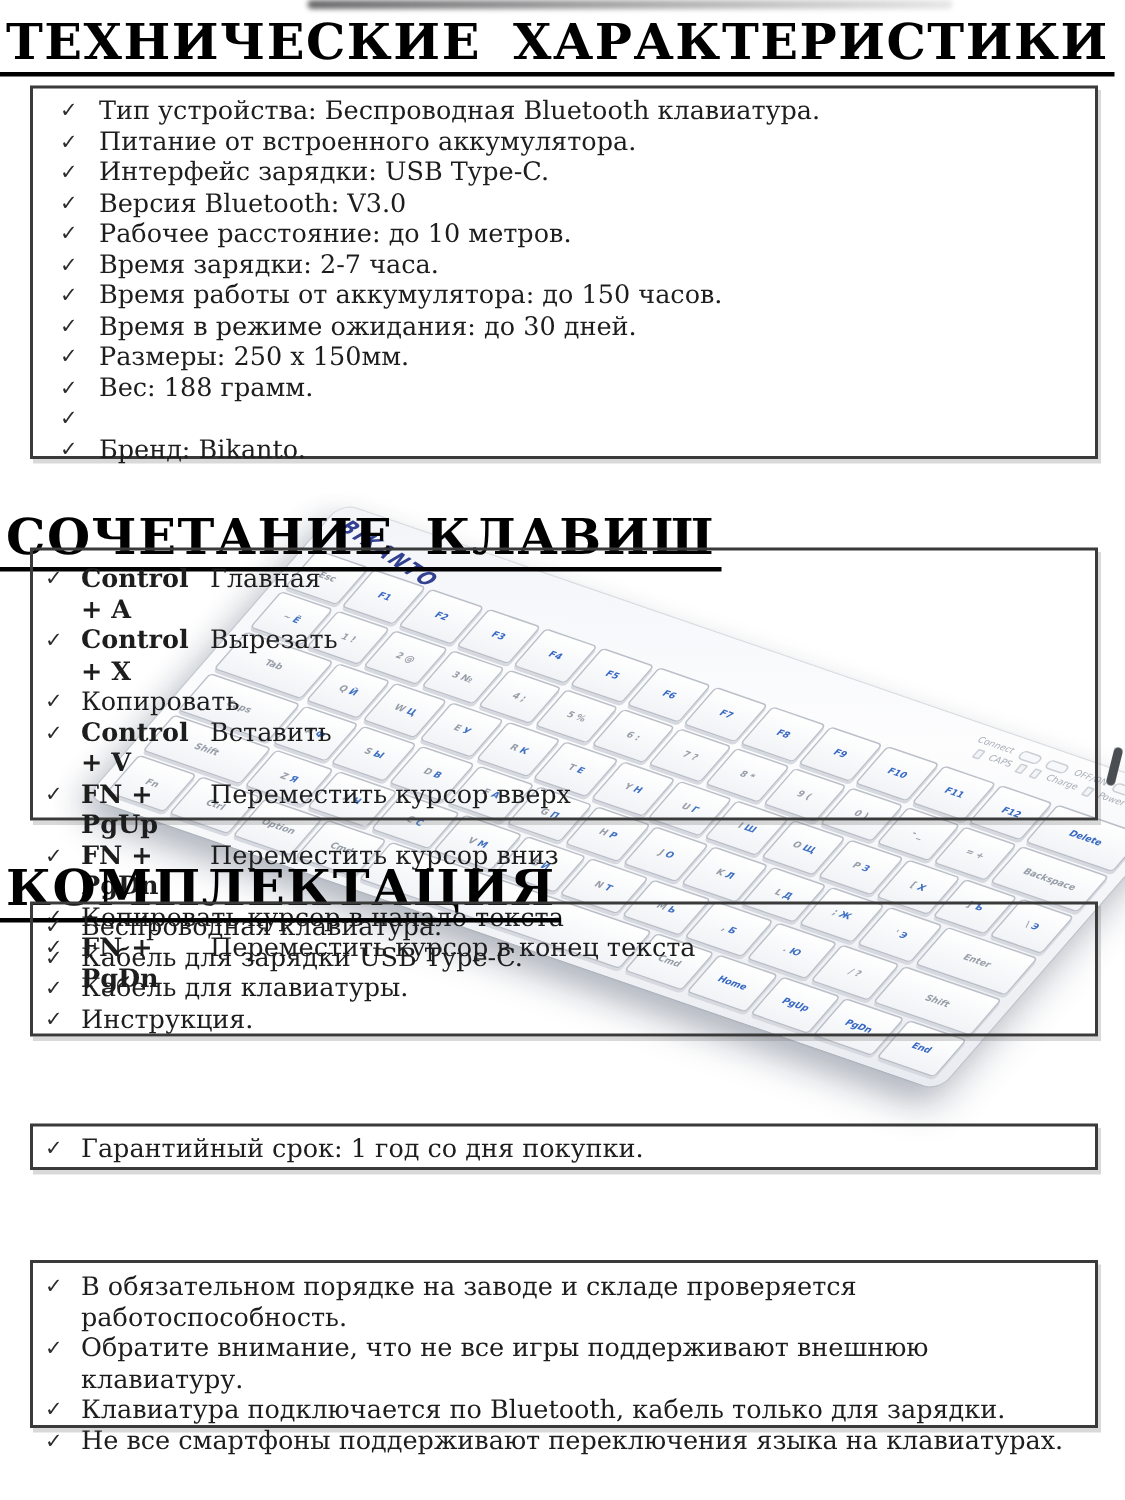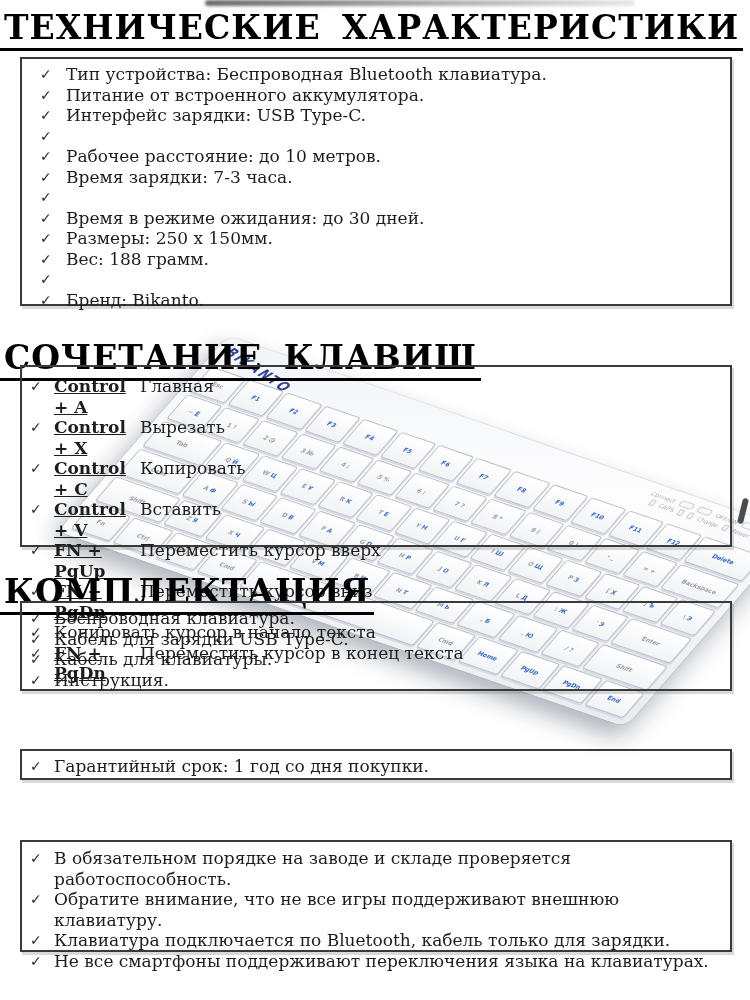--- a/index.html
+++ b/index.html
@@ -25,21 +25,21 @@
     box-shadow:2px 3px 0 rgba(120,120,120,.28);
     padding:5px 8px 4px 6px;
   }
   .box.indent{padding-left:16px;}
   .item{display:flex;align-items:flex-start;font-size:17px;line-height:20.5px;}
   .check{
     flex:none;width:24px;font-family:"DejaVu Sans",sans-serif;
     font-size:14px;color:#2b2b2b;padding-left:2px;
   }
   .box.indent .check{width:26px;}
-  .keys{flex:none;width:86px;font-weight:bold;text-decoration:underline;}
+  .keys{flex:none;width:86px;font-weight:bold;}
   .itext{white-space:pre-wrap;}
 
   
   .kb{
     position:absolute;left:228px;top:336px;width:600px;height:240px;
     transform-origin:0 0;transform:rotate(19deg) skewX(-22deg);
     background:linear-gradient(160deg,#f2f4f8 0%,#fdfdfe 40%,#e8ebf0 100%);
     border-radius:10px;box-sizing:border-box;padding:4px 8px 7px 8px;
     box-shadow:6px 14px 24px rgba(140,148,160,.55),-6px 10px 18px rgba(150,158,168,.35),0 0 0 1px #e3e6ea;
     z-index:1;opacity:.97;display:flex;flex-direction:column;
@@ -420,31 +420,33 @@
       <div class="item">
         <span class="check">✓</span>
         <span class="itext">Питание от встроенного аккумулятора.</span>
       </div>
       <div class="item">
         <span class="check">✓</span>
         <span class="itext">Интерфейс зарядки: USB Type-C.</span>
       </div>
       <div class="item">
         <span class="check">✓</span>
+        <span class="itext">Версия Bluetooth: V3.0</span>
       </div>
       <div class="item">
         <span class="check">✓</span>
         <span class="itext">Рабочее расстояние: до 10 метров.</span>
       </div>
       <div class="item">
         <span class="check">✓</span>
-        <span class="itext">Время зарядки: 7-3 часа.</span>
-      </div>
-      <div class="item">
-        <span class="check">✓</span>
+        <span class="itext">Время зарядки: 2-7 часа.</span>
+      </div>
+      <div class="item">
+        <span class="check">✓</span>
+        <span class="itext">Время работы от аккумулятора: до 150 часов.</span>
       </div>
       <div class="item">
         <span class="check">✓</span>
         <span class="itext">Время в режиме ожидания: до 30 дней.</span>
       </div>
       <div class="item">
         <span class="check">✓</span>
         <span class="itext">Размеры: 250 х 150мм.</span>
       </div>
       <div class="item">
@@ -469,21 +471,20 @@
         <span class="keys">Control + A</span>
         <span class="itext">Главная</span>
       </div>
       <div class="item">
         <span class="check">✓</span>
         <span class="keys">Control + X</span>
         <span class="itext">Вырезать</span>
       </div>
       <div class="item">
         <span class="check">✓</span>
-        <span class="keys">Control + C</span>
         <span class="itext">Копировать</span>
       </div>
       <div class="item">
         <span class="check">✓</span>
         <span class="keys">Control + V</span>
         <span class="itext">Вставить</span>
       </div>
       <div class="item">
         <span class="check">✓</span>
         <span class="keys">FN + PgUp</span>

